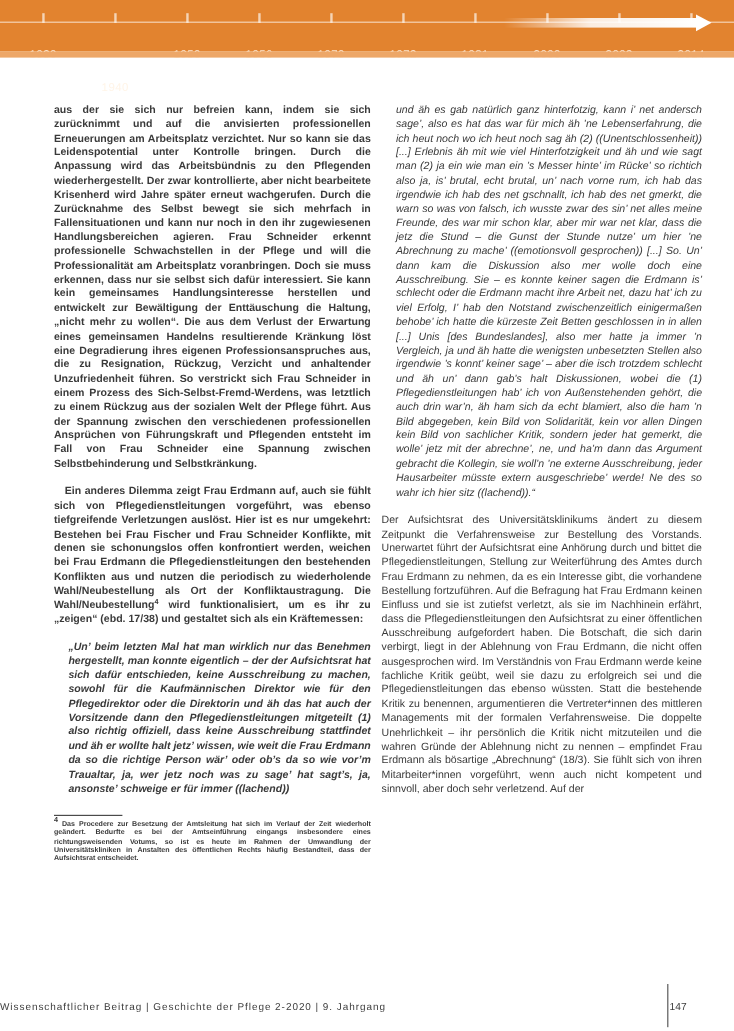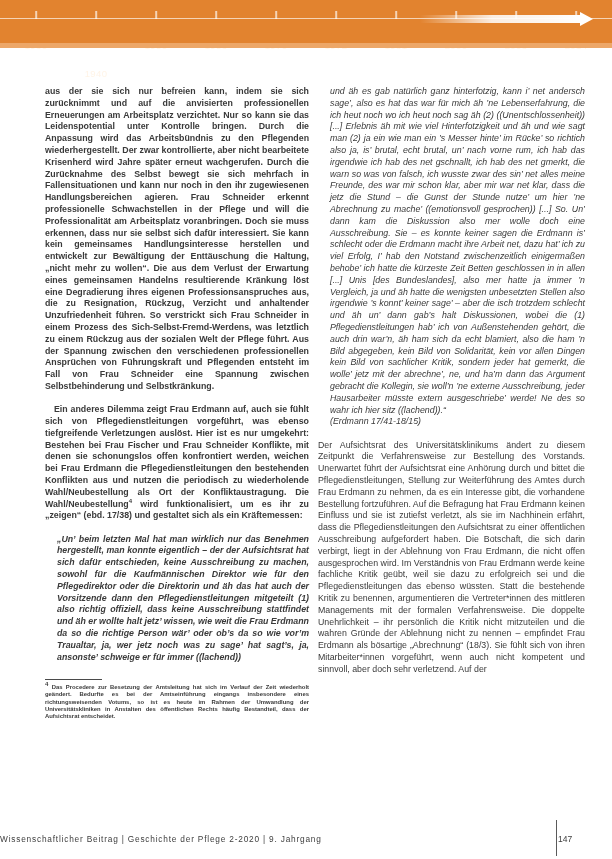--- a/index.html
+++ b/index.html
@@ -92,21 +92,20 @@
     <div class="quote">„Un’ beim letzten Mal hat man wirklich nur das Benehmen hergestellt, man konnte eigentlich – der der Aufsichtsrat hat sich dafür entschieden, keine Ausschreibung zu machen, sowohl für die Kaufmännischen Direktor wie für den Pflegedirektor oder die Direktorin und äh das hat auch der Vorsitzende dann den Pflegedienstleitungen mitgeteilt (1) also richtig offiziell, dass keine Ausschreibung stattfindet und äh er wollte halt jetz’ wissen, wie weit die Frau Erdmann da so die richtige Person wär’ oder ob’s da so wie vor’m Traualtar, ja, wer jetz noch was zu sage’ hat sagt’s, ja, ansonste’ schweige er für immer ((lachend))</div>
     <div class="footnote">
       <div class="fn-rule"></div>
       <p class="fn-text"><sup class="fnmark">4</sup> <span>Das Procedere zur Besetzung der Amtsleitung hat sich im Verlauf der Zeit wiederholt geändert. Bedurfte es bei der Amtseinführung eingangs insbesondere eines richtungsweisenden Votums, so ist es heute im Rahmen der Umwandlung der Universitätskliniken in Anstalten des öffentlichen Rechts häufig Bestandteil, dass der Aufsichtsrat entscheidet.</span></p>
     </div>
   </div>
 
   <div class="col" id="col-right">
     <div class="quote">
       <div>und äh es gab natürlich ganz hinterfotzig, kann i’ net andersch sage’, also es hat das war für mich äh ’ne Lebenserfahrung, die ich heut noch wo ich heut noch sag äh (2) ((Unentschlossenheit)) [...] Erlebnis äh mit wie viel Hinterfotzigkeit und äh und wie sagt man (2) ja ein wie man ein ’s Messer hinte’ im Rücke’ so richtich also ja, is’ brutal, echt brutal, un’ nach vorne rum, ich hab das irgendwie ich hab des net gschnallt, ich hab des net gmerkt, die warn so was von falsch, ich wusste zwar des sin’ net alles meine Freunde, des war mir schon klar, aber mir war net klar, dass die jetz die Stund – die Gunst der Stunde nutze’ um hier ’ne Abrechnung zu mache’ ((emotionsvoll gesprochen)) [...] So. Un’ dann kam die Diskussion also mer wolle doch eine Ausschreibung. Sie – es konnte keiner sagen die Erdmann is’ schlecht oder die Erdmann macht ihre Arbeit net, dazu hat’ ich zu viel Erfolg, I’ hab den Notstand zwischenzeitlich einigermaßen behobe’ ich hatte die kürzeste Zeit Betten geschlossen in in allen [...] Unis [des Bundeslandes], also mer hatte ja immer ’n Vergleich, ja und äh hatte die wenigsten unbesetzten Stellen also irgendwie ’s konnt’ keiner sage’ – aber die isch trotzdem schlecht und äh un’ dann gab’s halt Diskussionen, wobei die (1) Pflegedienstleitungen hab’ ich von Außenstehenden gehört, die auch drin war’n, äh ham sich da echt blamiert, also die ham ’n Bild abgegeben, kein Bild von Solidarität, kein vor allen Dingen kein Bild von sachlicher Kritik, sondern jeder hat gemerkt, die wolle’ jetz mit der abrechne’, ne, und ha’m dann das Argument gebracht die Kollegin, sie woll’n ’ne externe Ausschreibung, jeder Hausarbeiter müsste extern ausgeschriebe’ werde! Ne des so wahr ich hier sitz ((lachend)).“</div>
-      <div class="cite-line">(Erdmann 17/41-18/15)</div>
     </div>
     <p class="para">Der Aufsichtsrat des Universitätsklinikums ändert zu diesem Zeitpunkt die Verfahrensweise zur Bestellung des Vorstands. Unerwartet führt der Aufsichtsrat eine Anhörung durch und bittet die Pflegedienstleitungen, Stellung zur Weiterführung des Amtes durch Frau Erdmann zu nehmen, da es ein Interesse gibt, die vorhandene Bestellung fortzuführen. Auf die Befragung hat Frau Erdmann keinen Einfluss und sie ist zutiefst verletzt, als sie im Nachhinein erfährt, dass die Pflegedienstleitungen den Aufsichtsrat zu einer öffentlichen Ausschreibung aufgefordert haben. Die Botschaft, die sich darin verbirgt, liegt in der Ablehnung von Frau Erdmann, die nicht offen ausgesprochen wird. Im Verständnis von Frau Erdmann werde keine fachliche Kritik geübt, weil sie dazu zu erfolgreich sei und die Pflegedienstleitungen das ebenso wüssten. Statt die bestehende Kritik zu benennen, argumentieren die Vertreter*innen des mittleren Managements mit der formalen Verfahrensweise. Die doppelte Unehrlichkeit – ihr persönlich die Kritik nicht mitzuteilen und die wahren Gründe der Ablehnung nicht zu nennen – empfindet Frau Erdmann als bösartige „Abrechnung“ (18/3). Sie fühlt sich von ihren Mitarbeiter*innen vorgeführt, wenn auch nicht kompetent und sinnvoll, aber doch sehr verletzend. Auf der</p>
   </div>
 
   <footer>
     <div class="footer-meta">Wissenschaftlicher Beitrag | Geschichte der Pflege 2-2020 | 9. Jahrgang</div>
     <div class="footer-rule"></div>
     <div class="footer-page">147</div>
   </footer>
 

